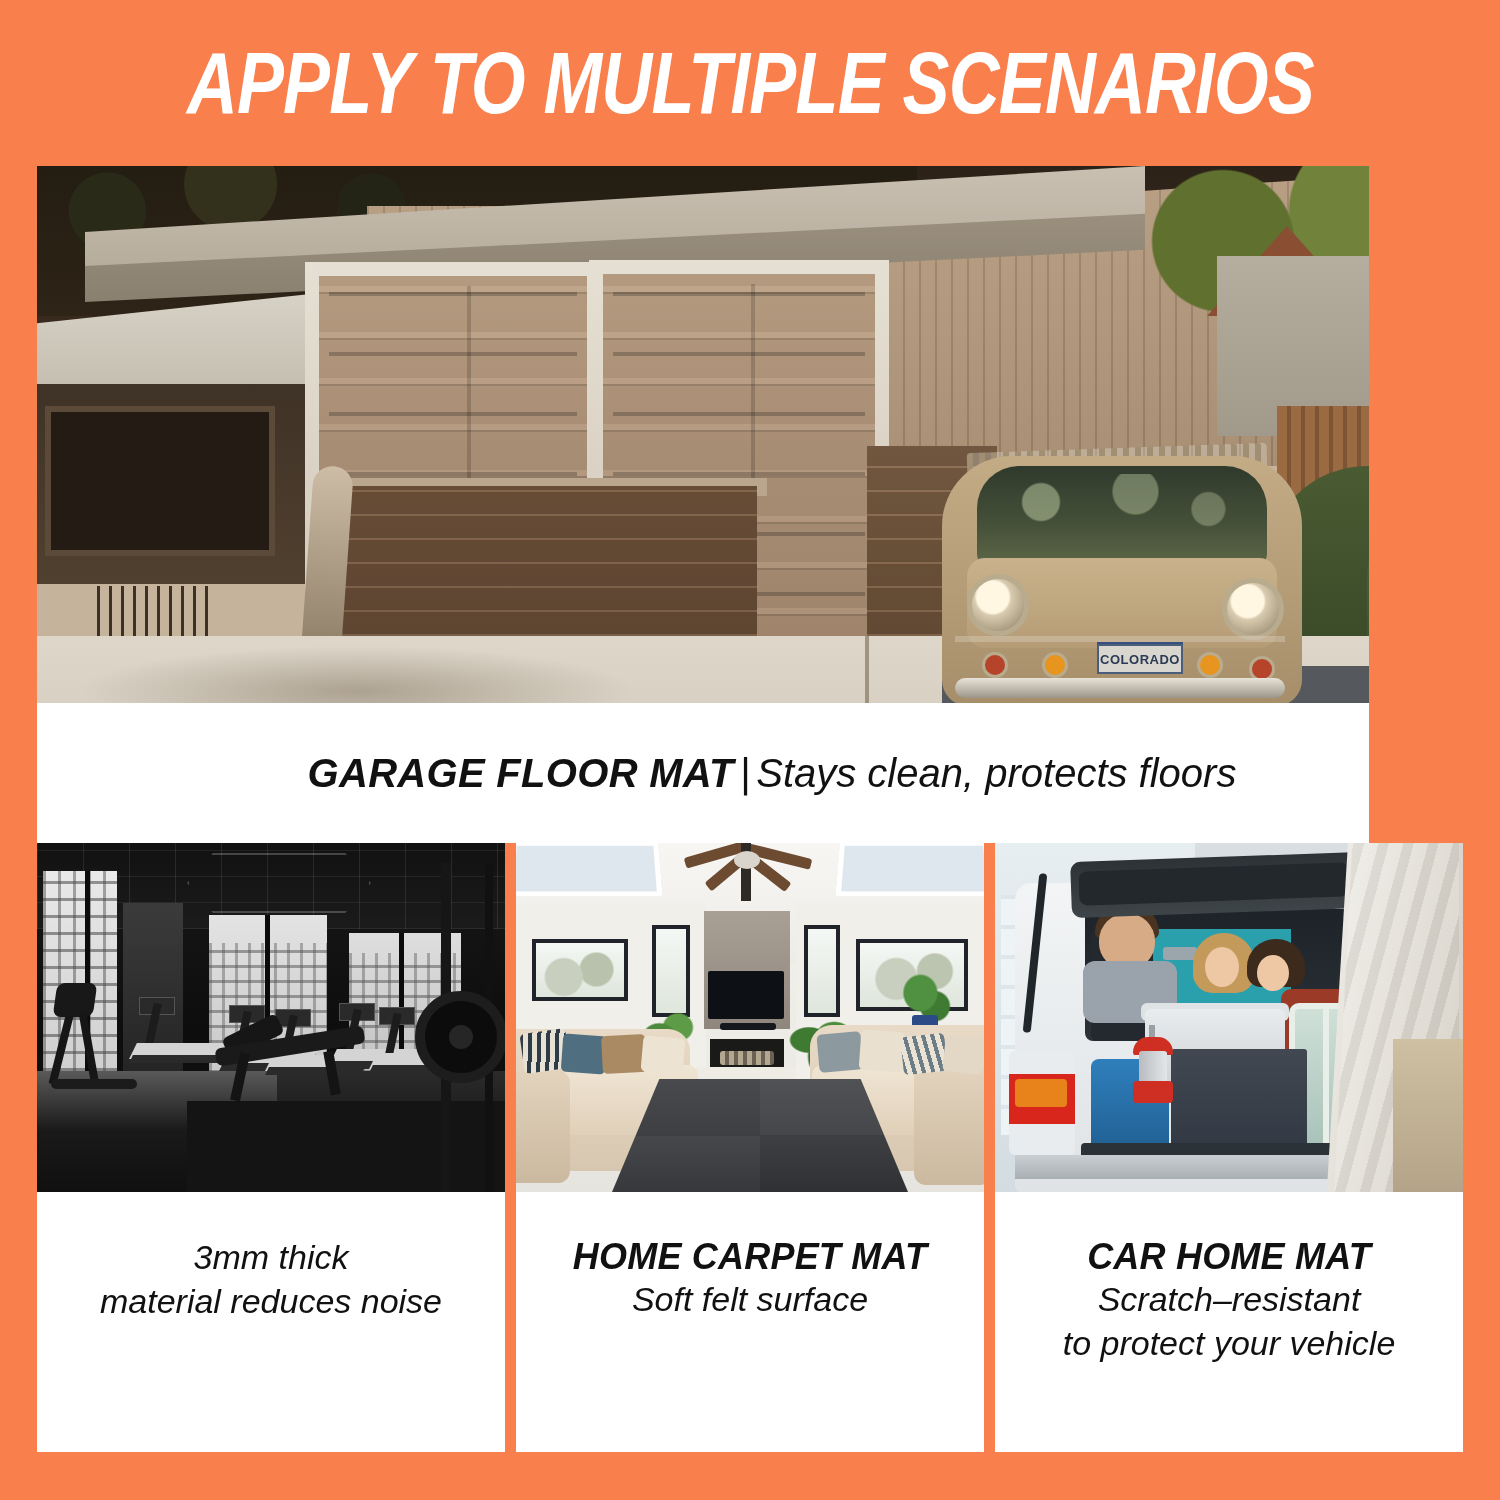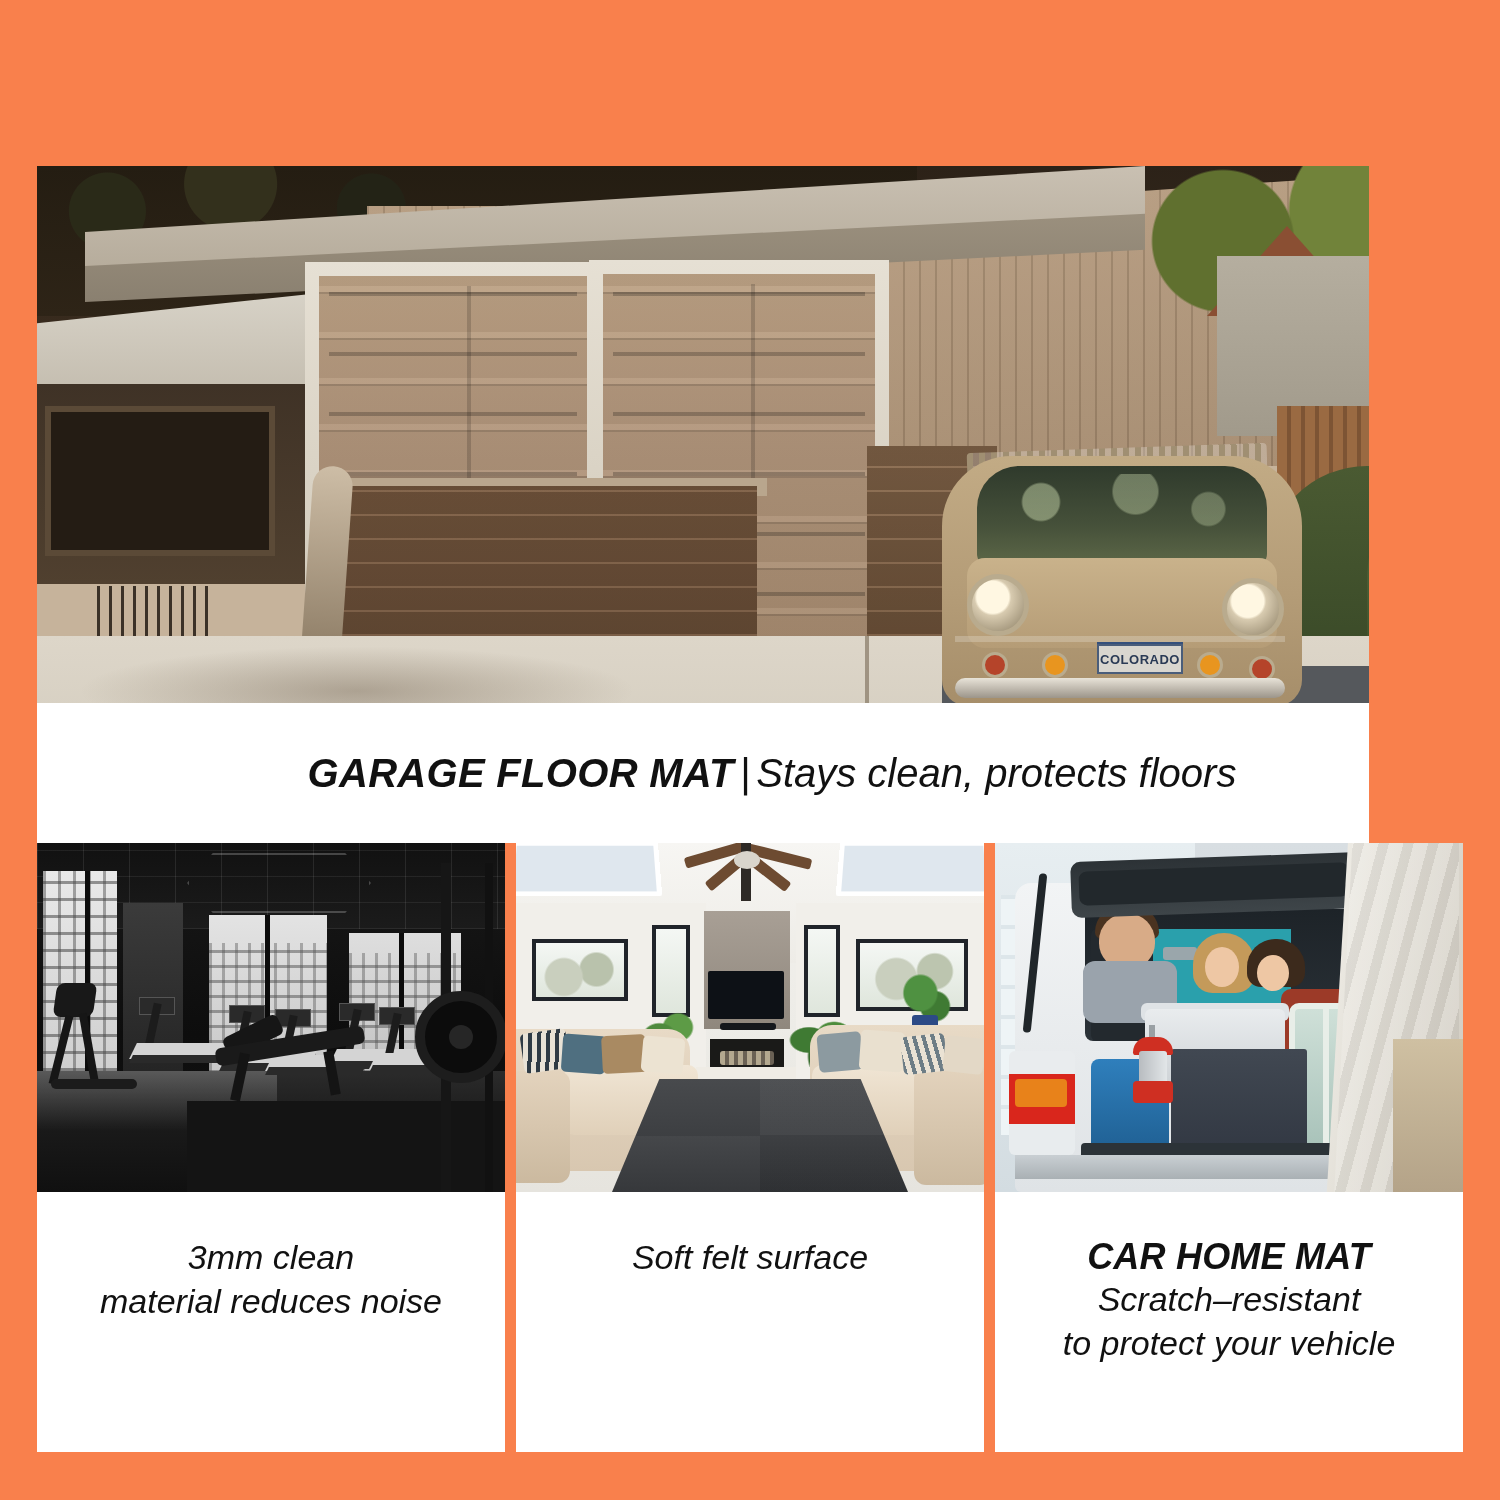--- a/index.html
+++ b/index.html
@@ -329,20 +329,23 @@
   .tr-tail{left:14px;top:208px;width:66px;height:104px;background:linear-gradient(180deg,#e9ecee 0 22%,#d9261c 22% 70%,#e8ecee 70% 100%);border-radius:6px;}
   .tr-tail-amb{position:absolute;left:20px;top:236px;width:52px;height:28px;background:#e8821a;border-radius:4px;}
   .tr-bump{left:20px;top:312px;width:350px;height:24px;background:linear-gradient(#c9cfd3,#a9b0b4);}
   .tr-sill{left:86px;top:300px;width:290px;height:20px;background:#2c3338;border-radius:4px;}
 </style>
 </head>
 <body>
 
 <div class="page">
 
+  <div class="header">
+    <div class="header-title">APPLY TO MULTIPLE SCENARIOS</div>
+  </div>
 
   <div class="hero-card">
 
     <div class="hero-photo">
       <div class="scene">
         <div class="l g-sky"></div>
         <div class="l g-trees"></div>
         <div class="l g-neighbor-roof"></div>
         <div class="l g-neighbor-wall"></div>
         <div class="l g-neighbor-win"></div>
@@ -483,21 +486,21 @@
             <div class="l gy-bench-leg2"></div>
           </div>
 
           <div class="l gy-rack"></div>
           <div class="l gy-rack2"></div>
           <div class="l gy-plate"></div>
           <div class="gy-plate-h"></div>
         </div>
       </div>
       <div class="card-caption">
-        <div class="c-sub">3mm clean</div>
+        <div class="c-sub">3mm thick</div>
         <div class="c-sub">material reduces noise</div>
       </div>
     </div>
 
     <div class="card">
       <div class="card-photo">
         <div class="scene">
           <div class="l lr-bg"></div>
           <div class="l lr-ceil"></div>
           <div class="l lr-sky1"></div>
@@ -540,20 +543,21 @@
           <div class="pil p4"></div>
           <div class="pil p5"></div>
           <div class="pil p6"></div>
           <div class="pil p7"></div>
           <div class="pil p8"></div>
 
           <div class="l lr-mat"></div>
         </div>
       </div>
       <div class="card-caption">
+        <div class="c-title">HOME CARPET MAT</div>
         <div class="c-sub">Soft felt surface</div>
       </div>
     </div>
 
     <div class="card">
       <div class="card-photo">
         <div class="scene">
           <div class="l tr-bg"></div>
           <div class="l tr-garage"></div>
           <div class="l tr-gdoor"></div>

